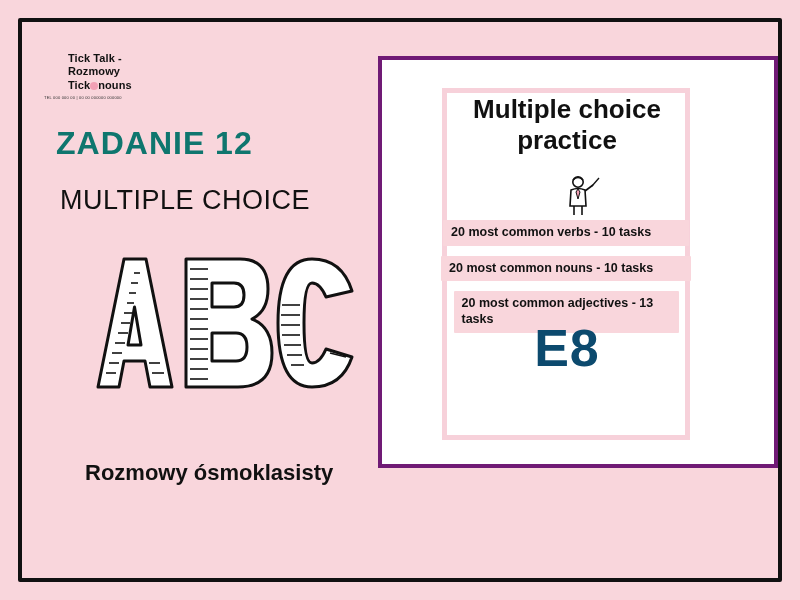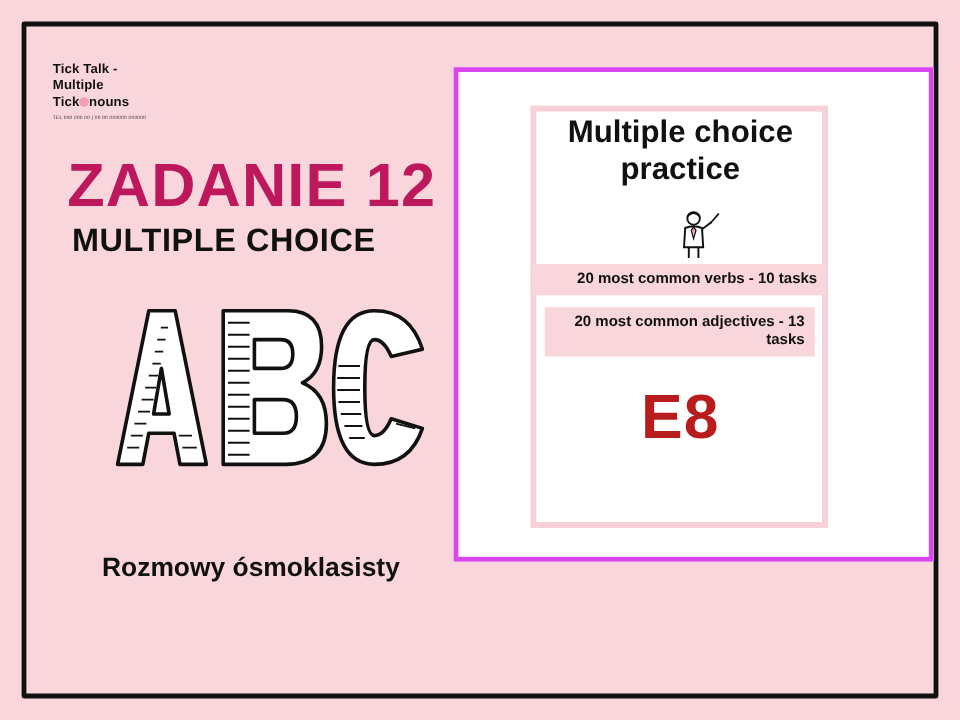--- a/index.html
+++ b/index.html
@@ -44,20 +44,21 @@
     left: 4px;
     top: 12px;
     width: 140px;
   }
   .brand-line {
     font-size: 11px;
     font-weight: bold;
     color: #111111;
     line-height: 1.22;
     letter-spacing: 0.1px;
+    margin-left: 24px;
   }
   .brand-line .dot {
     display: inline-block;
     width: 8px;
     height: 8px;
     border-radius: 50%;
     background: #f2a0b5;
     vertical-align: -1px;
     margin: 0 0px;
   }
@@ -65,32 +66,32 @@
     margin-top: 3px;
     font-size: 4px;
     color: #333333;
     letter-spacing: 0.2px;
   }
 
   .title-main {
     position: absolute;
     left: 16px;
     top: 85px;
-    font-size: 51px;
-    font-weight: bold;
-    color: #be185d;
+    font-size: 32px;
+    font-weight: bold;
+    color: #0f766e;
     letter-spacing: 1px;
     white-space: nowrap;
   }
   .title-sub {
     position: absolute;
     left: 20px;
     top: 145px;
     font-size: 27px;
-    font-weight: bold;
+    font-weight: normal;
     color: #111111;
     letter-spacing: 0.5px;
     white-space: nowrap;
   }
 
   .abc-wrap {
     position: absolute;
     left: 28px;
     top: 205px;
     width: 290px;
@@ -108,21 +109,21 @@
   }
 
   
   .card {
     position: absolute;
     left: 378px;
     top: 56px;
     width: 400px;
     height: 412px;
     background: #ffffff;
-    border: 4px solid #d946ef;
+    border: 4px solid #701a75;
     box-sizing: border-box;
   }
   .card-inner {
     position: absolute;
     left: 60px;
     top: 28px;
     width: 248px;
     height: 352px;
     border: 5px solid #f7d1da;
     box-sizing: border-box;
@@ -151,55 +152,55 @@
     position: absolute;
     left: 40px;
     top: 160px;
     width: 288px;
   }
   .chip {
     background: #f9d6dc;
     color: #111111;
     font-size: 12.5px;
     font-weight: bold;
-    text-align: right;
+    text-align: left;
     padding: 5px 8px;
     margin: 0 auto 10px auto;
     line-height: 1.25;
     border-radius: 1px;
     box-sizing: border-box;
   }
   .chip.c1 { width: 246px; }
   .chip.c2 { width: 250px; }
   .chip.c3 { width: 225px; }
 
   .card-code {
     position: absolute;
     left: 50px;
     top: 258px;
     width: 270px;
     text-align: center;
     font-size: 52px;
     font-weight: bold;
-    color: #b91c1c;
+    color: #0c4a6e;
     letter-spacing: 1px;
   }
 </style>
 </head>
 <body>
 
 <div class="poster">
 
   <div class="border-frame"></div>
 
   <div class="left-col">
 
     <div class="brand">
       <div class="brand-line">Tick Talk -</div>
-      <div class="brand-line">Multiple</div>
+      <div class="brand-line">Rozmowy</div>
       <div class="brand-line"><span>Tick</span><span class="dot"></span><span>nouns</span></div>
       <div class="brand-sub">TEL 000 000 00 | 00 00 000000 000000</div>
     </div>
 
     <div class="title-main">ZADANIE 12</div>
     <div class="title-sub">MULTIPLE CHOICE</div>
 
     <div class="abc-wrap">
       <svg width="290" height="150" viewBox="0 0 290 150">
         <defs>
@@ -279,19 +280,20 @@
         <path d="M30 19 L38 13" stroke="#111111" stroke-width="1.6" fill="none"></path>
         <line x1="37" y1="14" x2="44" y2="6" stroke="#111111" stroke-width="1.4"></line>
 
         <line x1="19" y1="34" x2="19" y2="43" stroke="#111111" stroke-width="1.6"></line>
         <line x1="27" y1="34" x2="27" y2="43" stroke="#111111" stroke-width="1.6"></line>
       </svg>
     </div>
 
     <div class="chips">
       <div class="chip c1">20 most common verbs - 10 tasks</div>
+      <div class="chip c2">20 most common nouns - 10 tasks</div>
       <div class="chip c3">20 most common adjectives - 13 tasks</div>
     </div>
 
     <div class="card-code">E8</div>
   </div>
 
 </div>
 
 </body></html>

